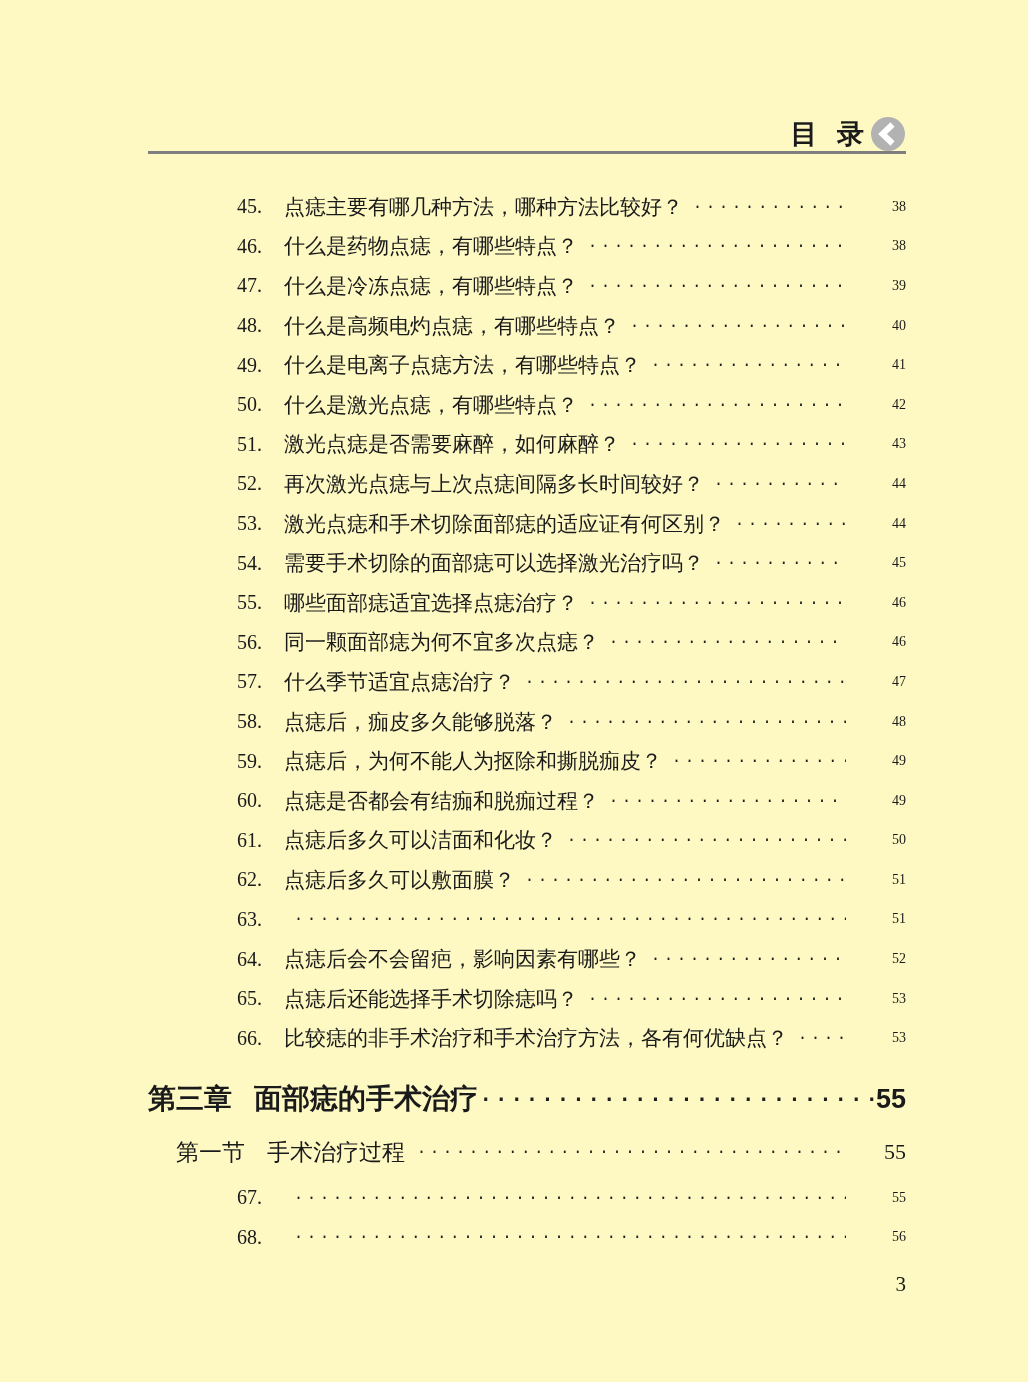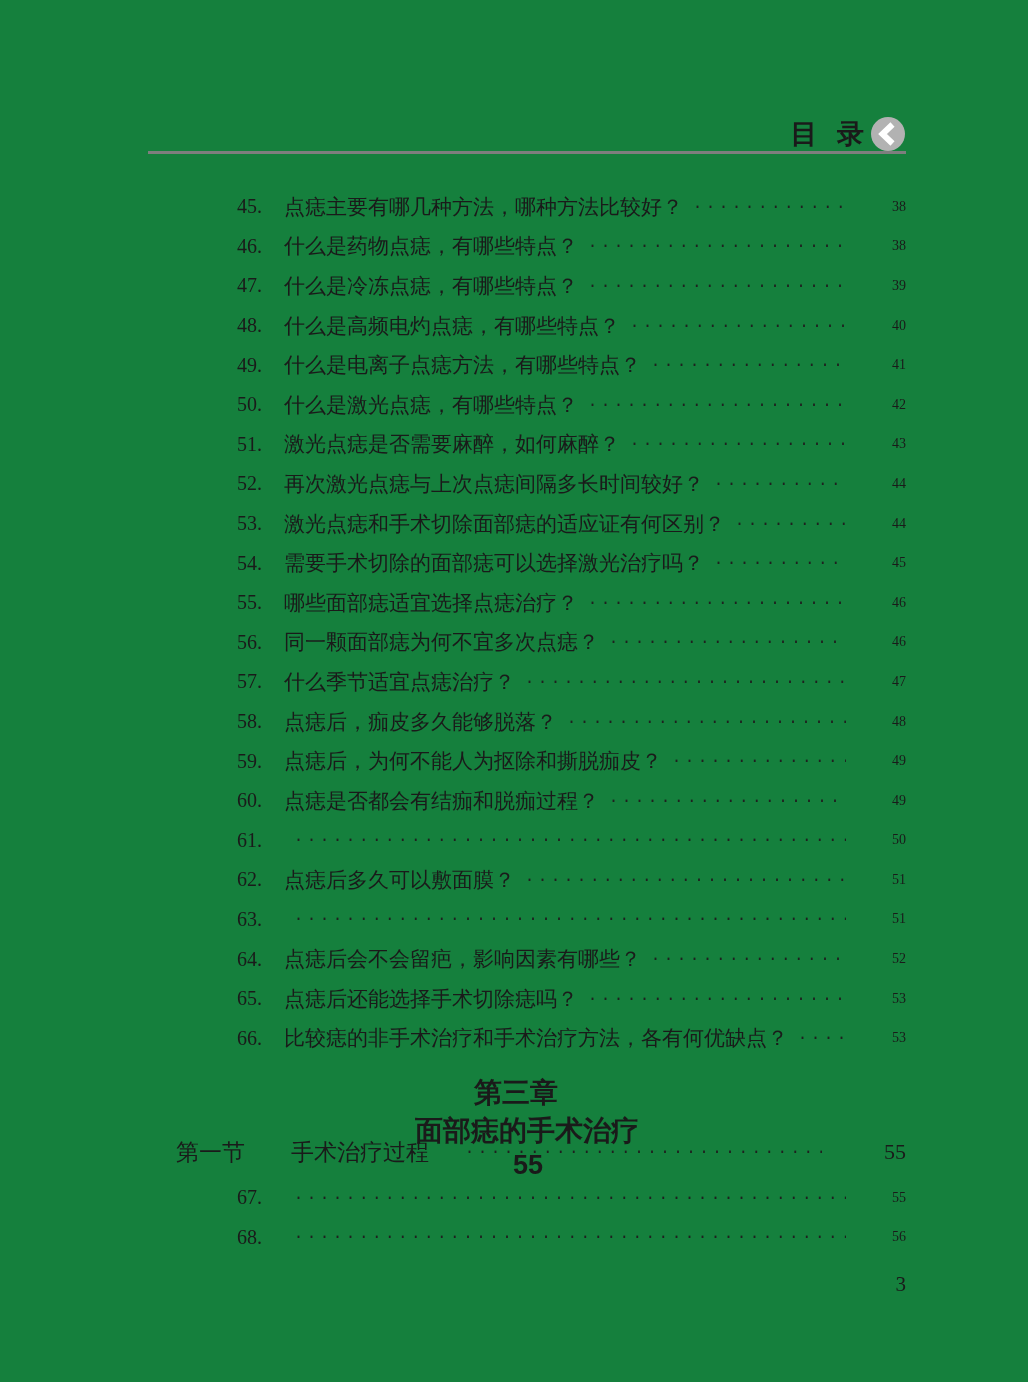--- a/index.html
+++ b/index.html
@@ -1,19 +1,19 @@
 <!DOCTYPE html>
 <html><head>
 <meta charset="utf-8">
 <style>
   html,body { margin:0; padding:0; background:#e9e9e9; }
   .page {
     position:relative;
     width:1028px; height:1382px;
-    background:#15803d;
+    background:#fef9c3;
     margin:0 auto;
     overflow:hidden;
     font-family:"Liberation Serif","DejaVu Serif",serif;
     color:#1a1a1a;
   }
   
   .hdr {
     position:absolute; top:112px; left:148px; width:758px; height:44px;
     display:flex; justify-content:flex-end; align-items:center;
   }
@@ -42,29 +42,28 @@
   .pg { flex:0 0 auto; text-align:right; }
 
   .row-entry { height:39.6px; padding-left:57px; font-size:21px; }
   .row-entry .num { width:47px; flex:0 0 auto; font-size:20px;margin-left:32px; }
   .row-entry .leader { font-size:15px; margin-left:10px; margin-right:14px; }
   .row-entry .pg { width:46px; font-size:14px; }
 
   .row-chapter {
     margin-top:16px; height:50px; font-size:28px; font-weight:bold;
     font-family:"Liberation Sans","DejaVu Sans",sans-serif;
-    flex-direction:column;
   }
   .row-chapter .num { flex:0 0 auto; margin-right:22px; }
   .row-chapter .leader { font-size:19px; font-weight:bold; margin-left:2px; margin-right:0; }
   .row-chapter .pg { font-size:27px; margin-left:2px; }
 
   .row-section {
     margin-top:6px; margin-bottom:4px; height:44px;
-    padding-left:28px; font-size:23px;gap:24px;
+    padding-left:28px; font-size:23px;
   }
   .row-section .num { flex:0 0 auto; margin-right:22px; }
   .row-section .leader { font-size:15px; margin-left:12px; margin-right:14px; }
   .row-section .pg { width:46px; font-size:22px; }
 
   
   .ftr {
     position:absolute; top:1272px; left:148px; width:758px;
     text-align:right; font-size:21px;
   }
@@ -178,20 +177,21 @@
         <span class="pg">49</span>
       </div>
       <div class="row row-entry">
         <span class="num">60.</span>
         <span class="title">点痣是否都会有结痂和脱痂过程？</span>
         <span class="leader">··························································································</span>
         <span class="pg">49</span>
       </div>
       <div class="row row-entry">
         <span class="num">61.</span>
+        <span class="title">点痣后多久可以洁面和化妆？</span>
         <span class="leader">··························································································</span>
         <span class="pg">50</span>
       </div>
       <div class="row row-entry">
         <span class="num">62.</span>
         <span class="title">点痣后多久可以敷面膜？</span>
         <span class="leader">··························································································</span>
         <span class="pg">51</span>
       </div>
       <div class="row row-entry">

